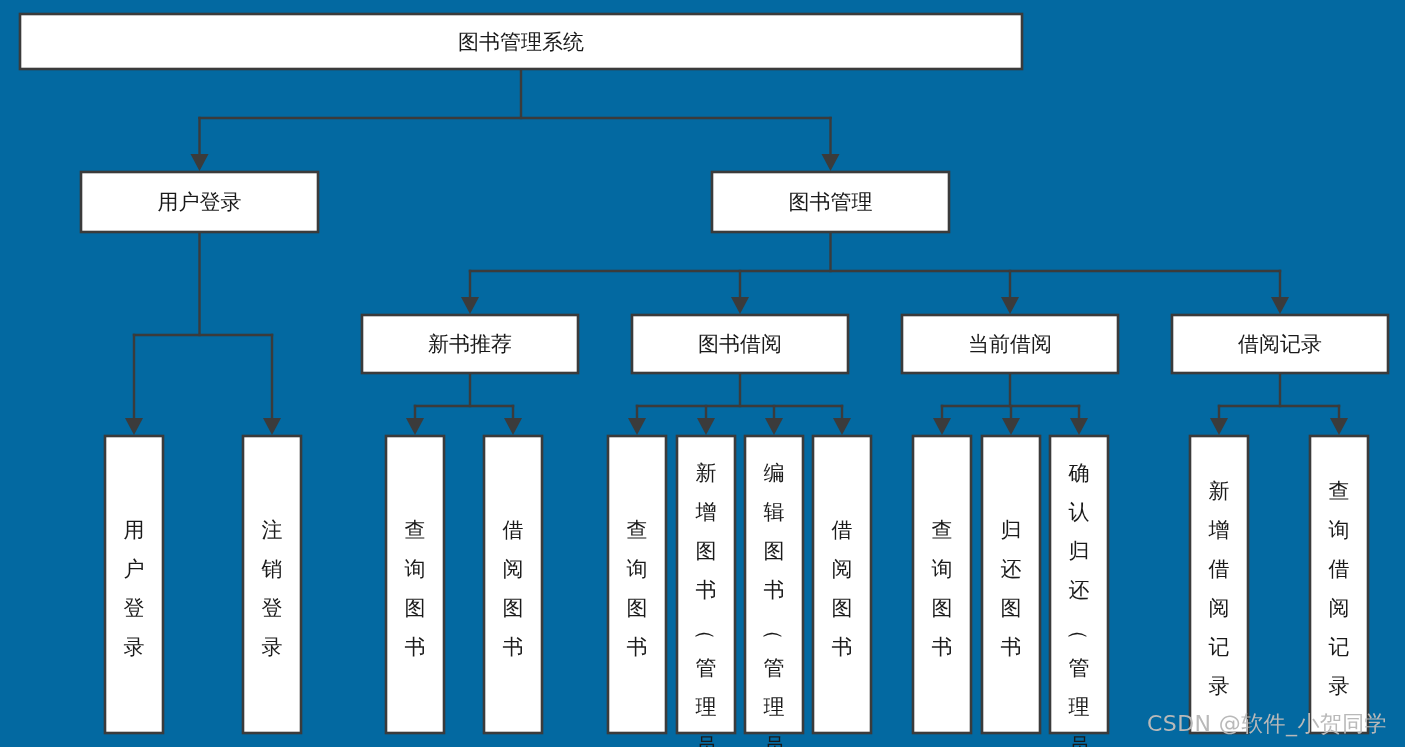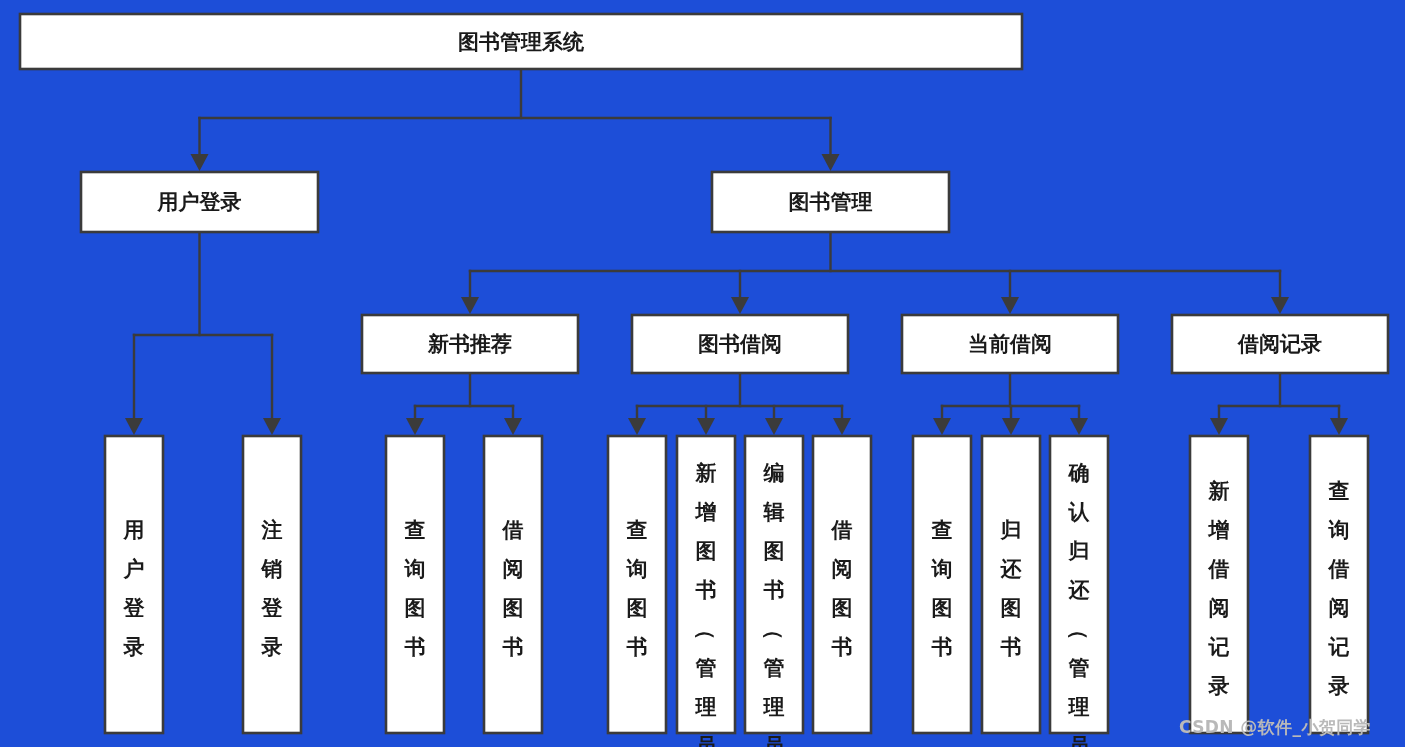--- a/index.html
+++ b/index.html
@@ -8,23 +8,22 @@
     padding: 0;
     background: #ffffff;
   }
   body {
     font-family: "DejaVu Sans", "Liberation Sans", sans-serif;
   }
   #diagram-root {
     position: relative;
     width: 1405px;
     height: 747px;
-    background: #1d4ed8;
+    background: #0369a1;
     overflow: hidden;
-    font-weight: bold;
   }
   #flow-svg {
     position: absolute;
     left: 0;
     top: 0;
     width: 1405px;
     height: 747px;
   }
   .node-box {
     fill: #ffffff;
@@ -49,24 +48,24 @@
     dominant-baseline: middle;
   }
   .node-label-vert {
     fill: #1a1a1a;
     font-family: "DejaVu Sans", "Liberation Sans", sans-serif;
     font-size: 21px;
     text-anchor: middle;
   }
   .watermark {
     position: absolute;
-    right: 34px;
+    right: 18px;
     bottom: 8px;
     font-family: "DejaVu Sans", "Liberation Sans", sans-serif;
-    font-size: 17px;
+    font-size: 22px;
     color: #b9b9b9;
     letter-spacing: 0.4px;
     white-space: nowrap;
     user-select: none;
   }
 </style>
 </head>
 <body>
 
 <div id="diagram-root">

